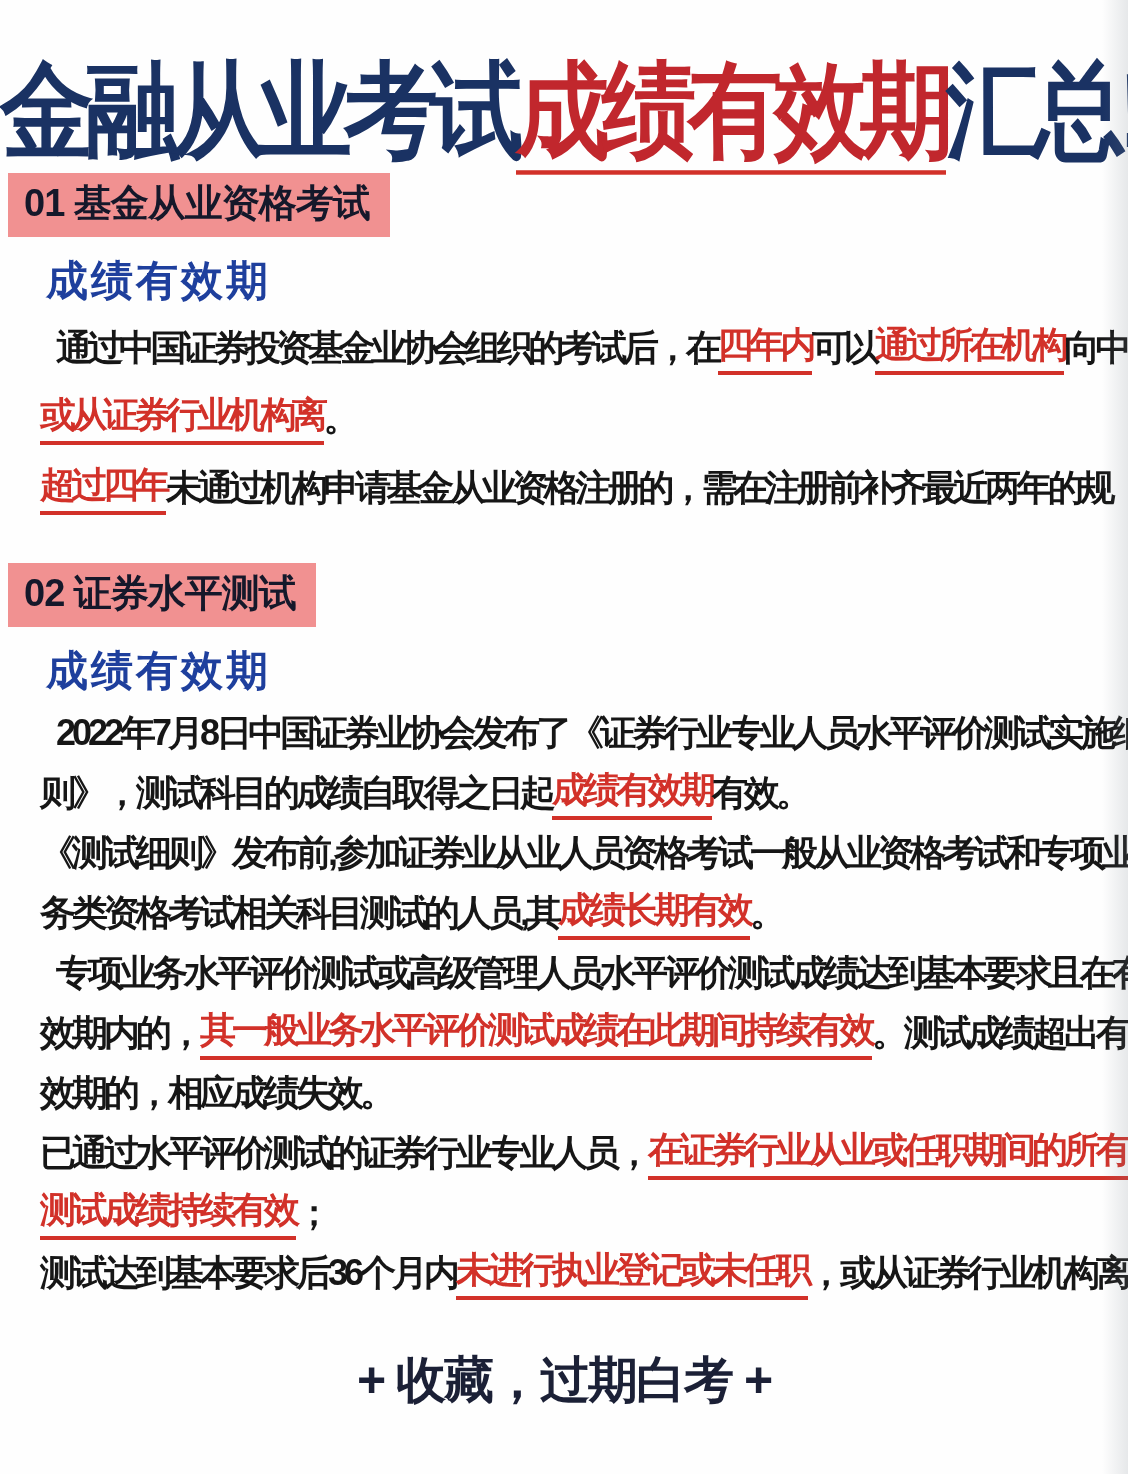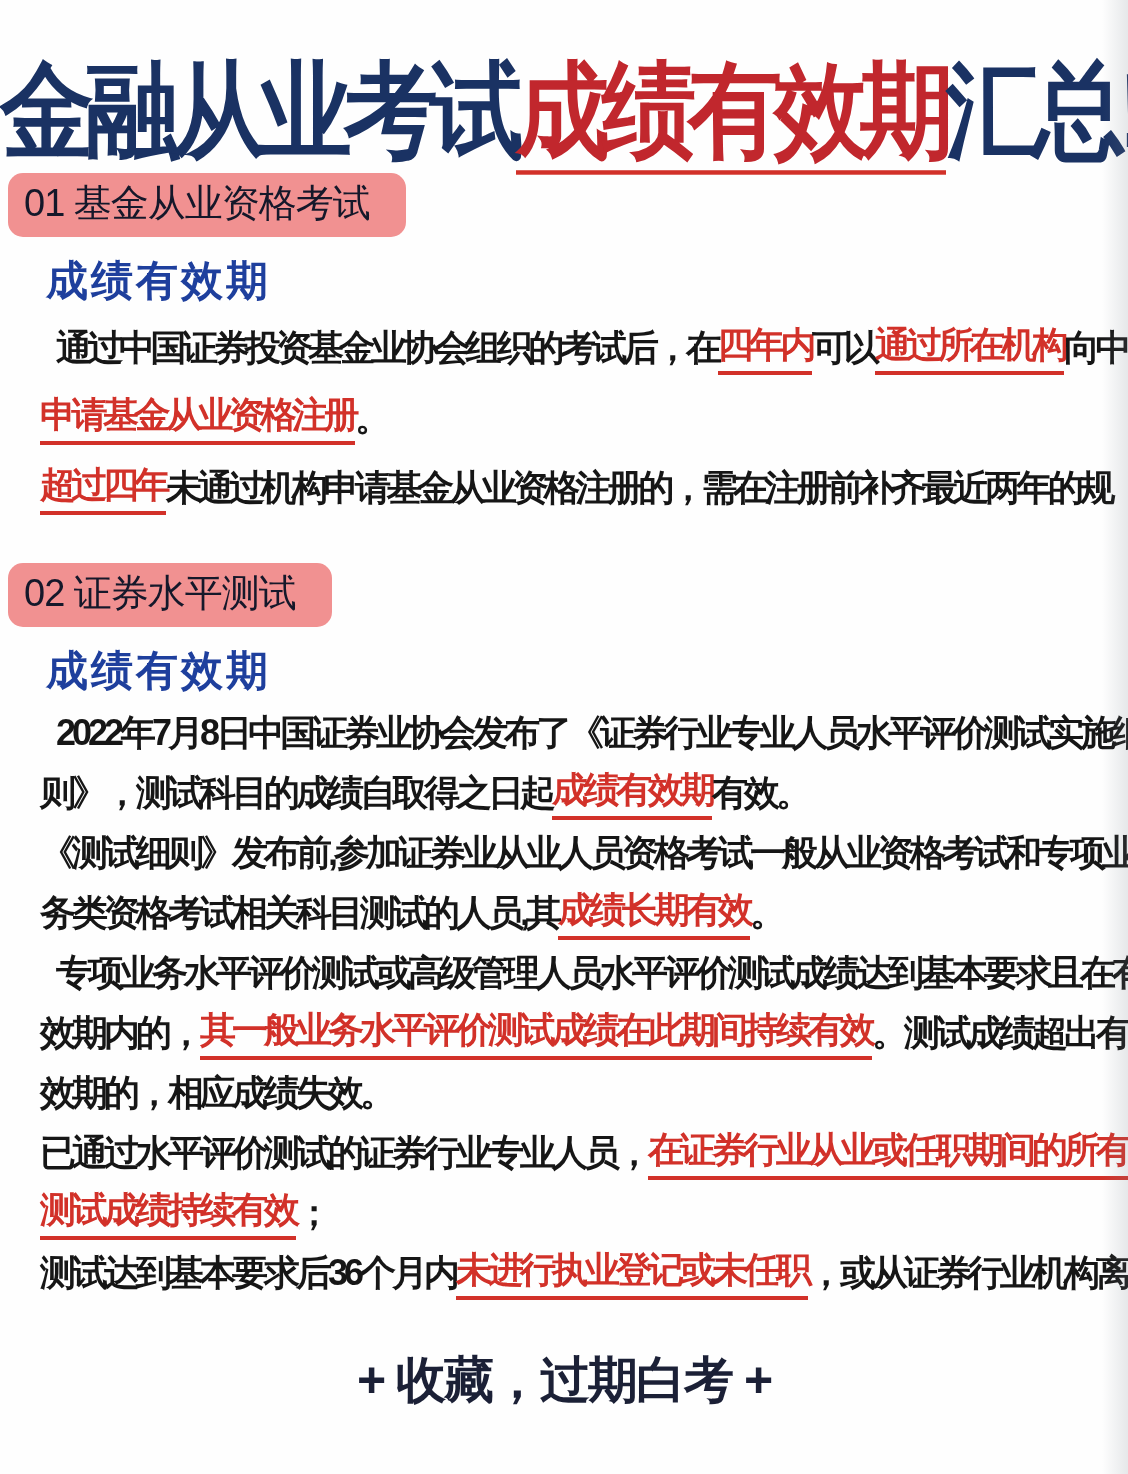--- a/index.html
+++ b/index.html
@@ -41,25 +41,24 @@
   }
   .title .seg{padding:0;}
   .title .seg.navy{color:var(--title-navy);}
   .title .seg.red{color:var(--title-red);}
   .badge{
     display:inline-block;
     margin:22px 0 0 8px;
     background:var(--badge-bg);
     color:var(--badge-text);
     font-size:38px;
-    font-weight:400;
+    font-weight:700;
     letter-spacing:-1px;
-    padding:9px 36px 11px 16px;
+    padding:9px 20px 11px 16px;
     line-height:1.15;
-    border-radius:15px;
   }
   .subtitle{
     margin:20px 0 0 46px;
     font-size:42px;
     font-weight:800;
     color:var(--subtitle-blue);
     letter-spacing:3px;
     line-height:1.15;
   }
   .body-block{
@@ -107,21 +106,21 @@
     <h2 class="subtitle">成绩有效期</h2>
     <div class="body-block">
         <div class="line indent">
           <span class="seg">通过中国证券投资基金业协会组织的考试后，在</span>
           <span class="seg red">四年内</span>
           <span class="seg">可以</span>
           <span class="seg red">通过所在机构</span>
           <span class="seg">向中</span>
         </div>
         <div class="line">
-          <span class="seg red">申请基金从业资格注册</span>
+          <span class="seg red">或从证券行业机构离</span>
           <span class="seg">。</span>
         </div>
         <div class="line">
           <span class="seg red">超过四年</span>
           <span class="seg">未通过机构申请基金从业资格注册的，需在注册前补齐最近两年的规</span>
         </div>
       </div>
   </section>
 
   <section class="section section-2">

